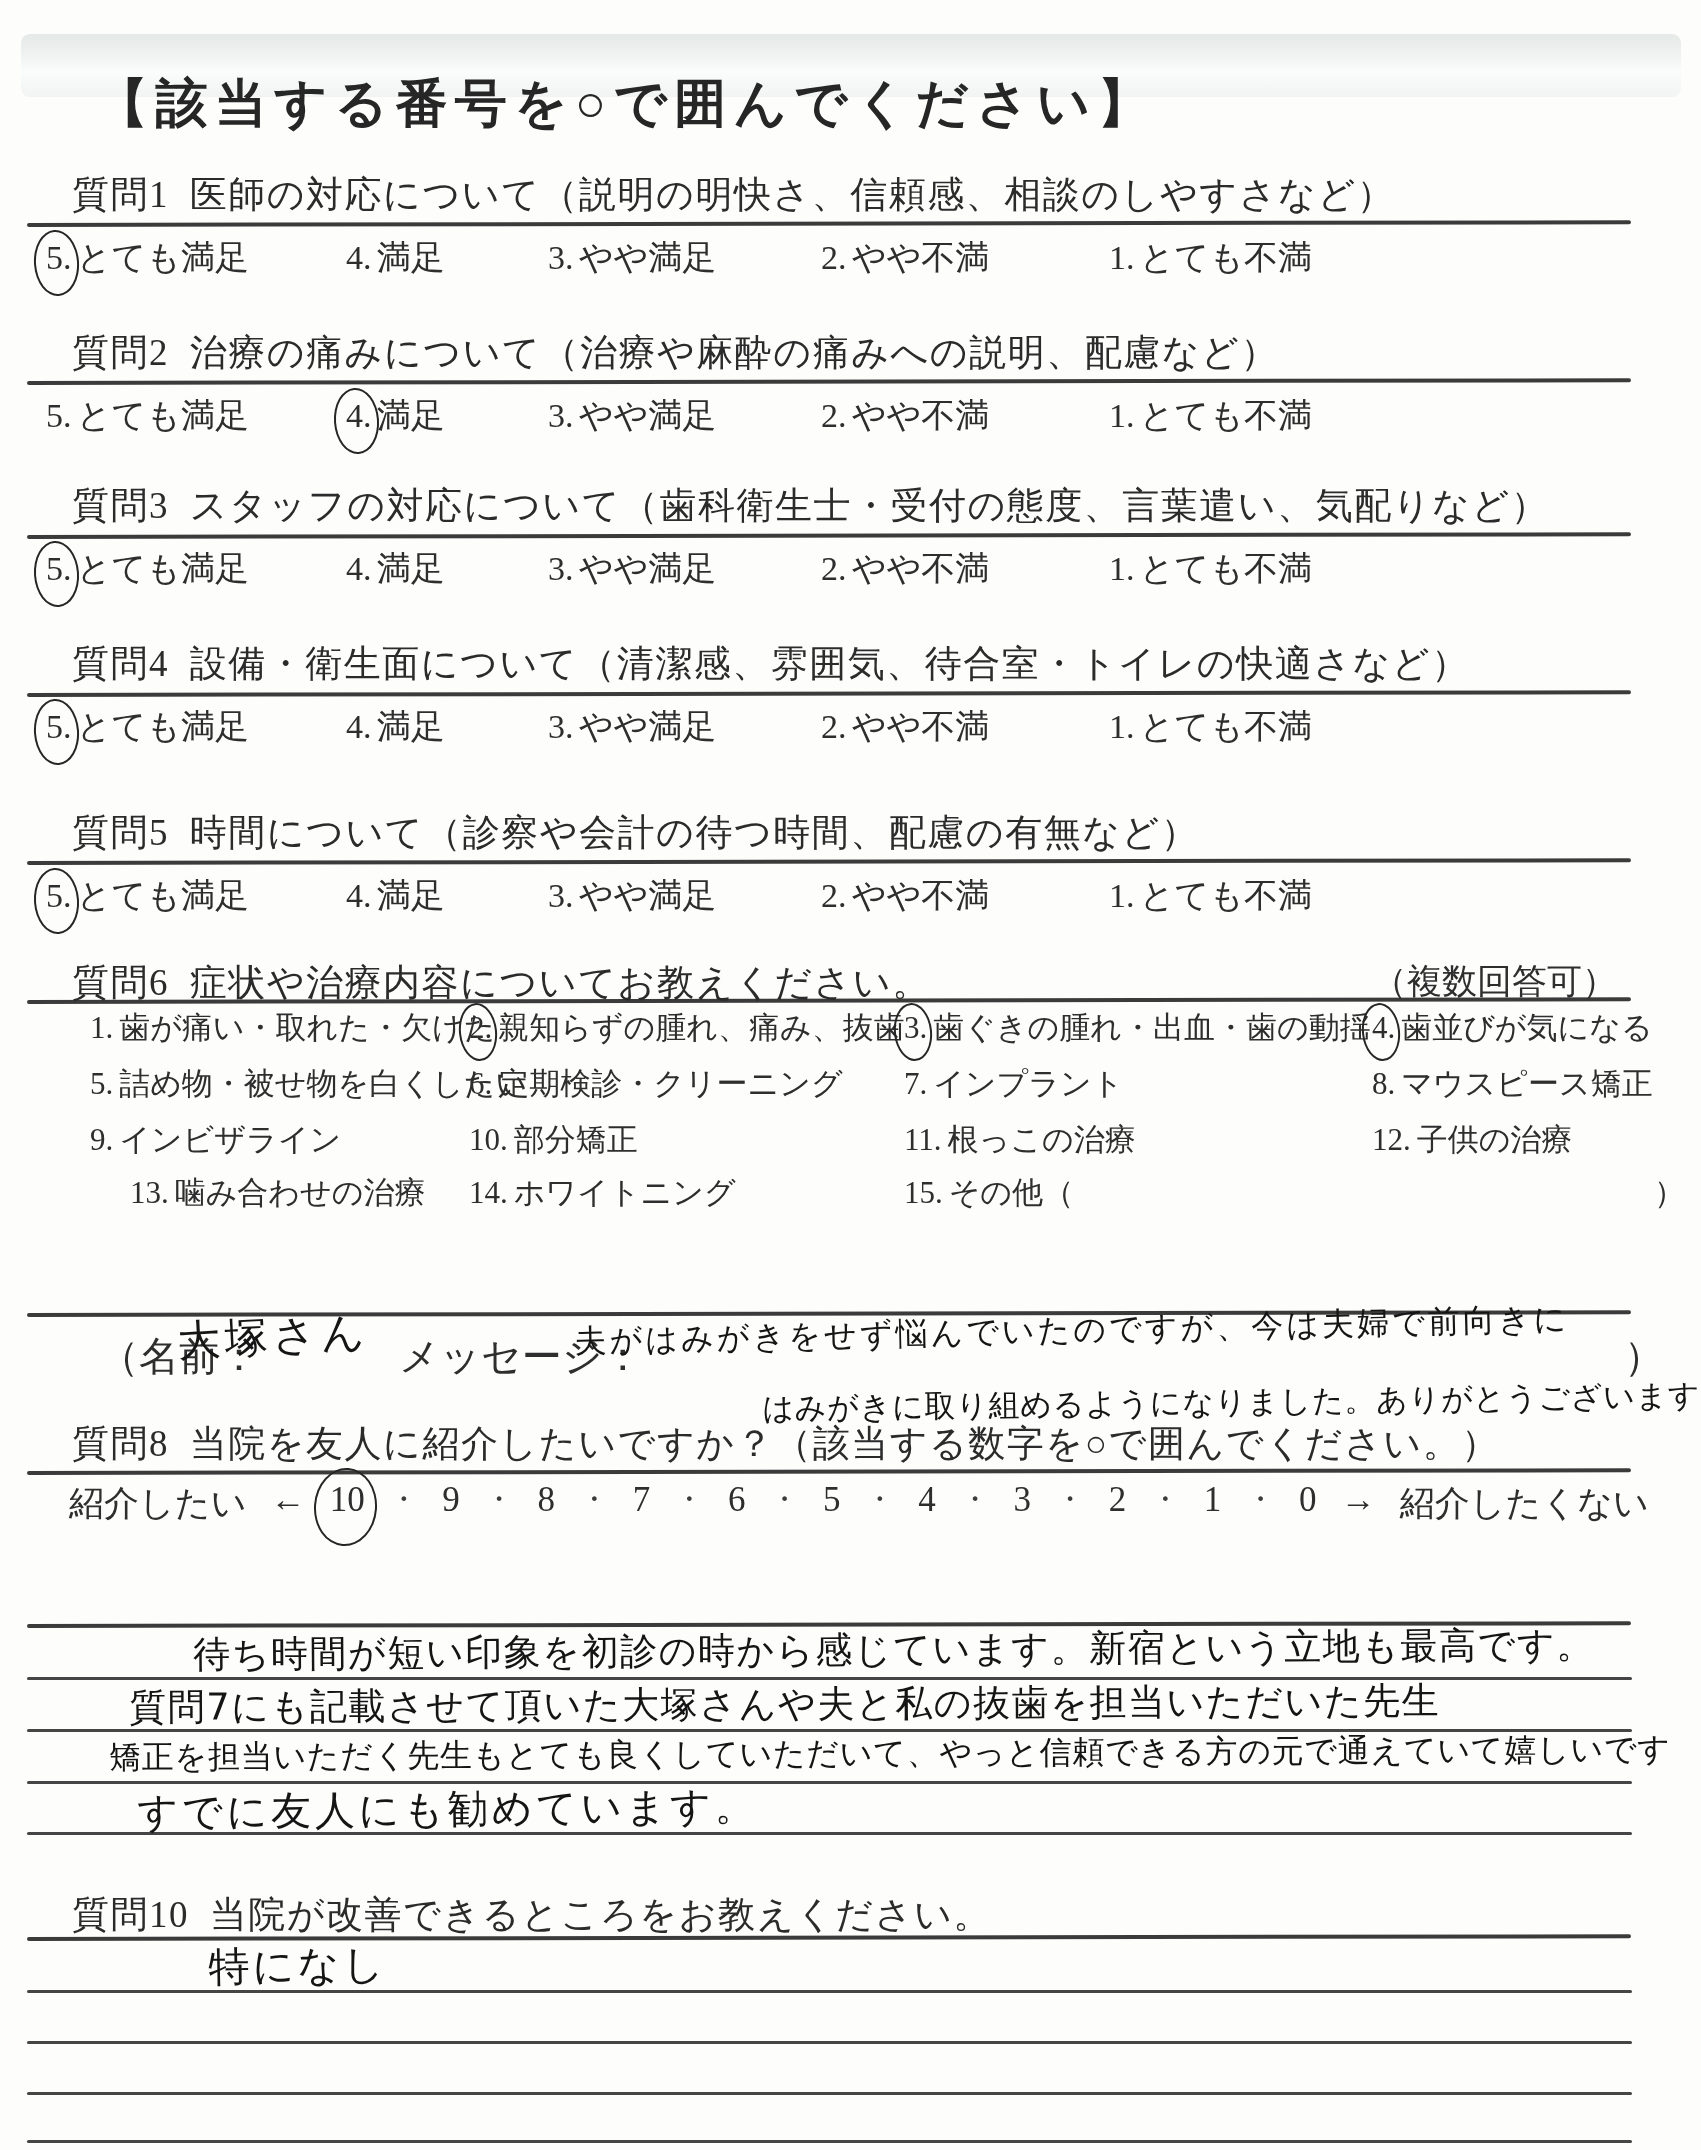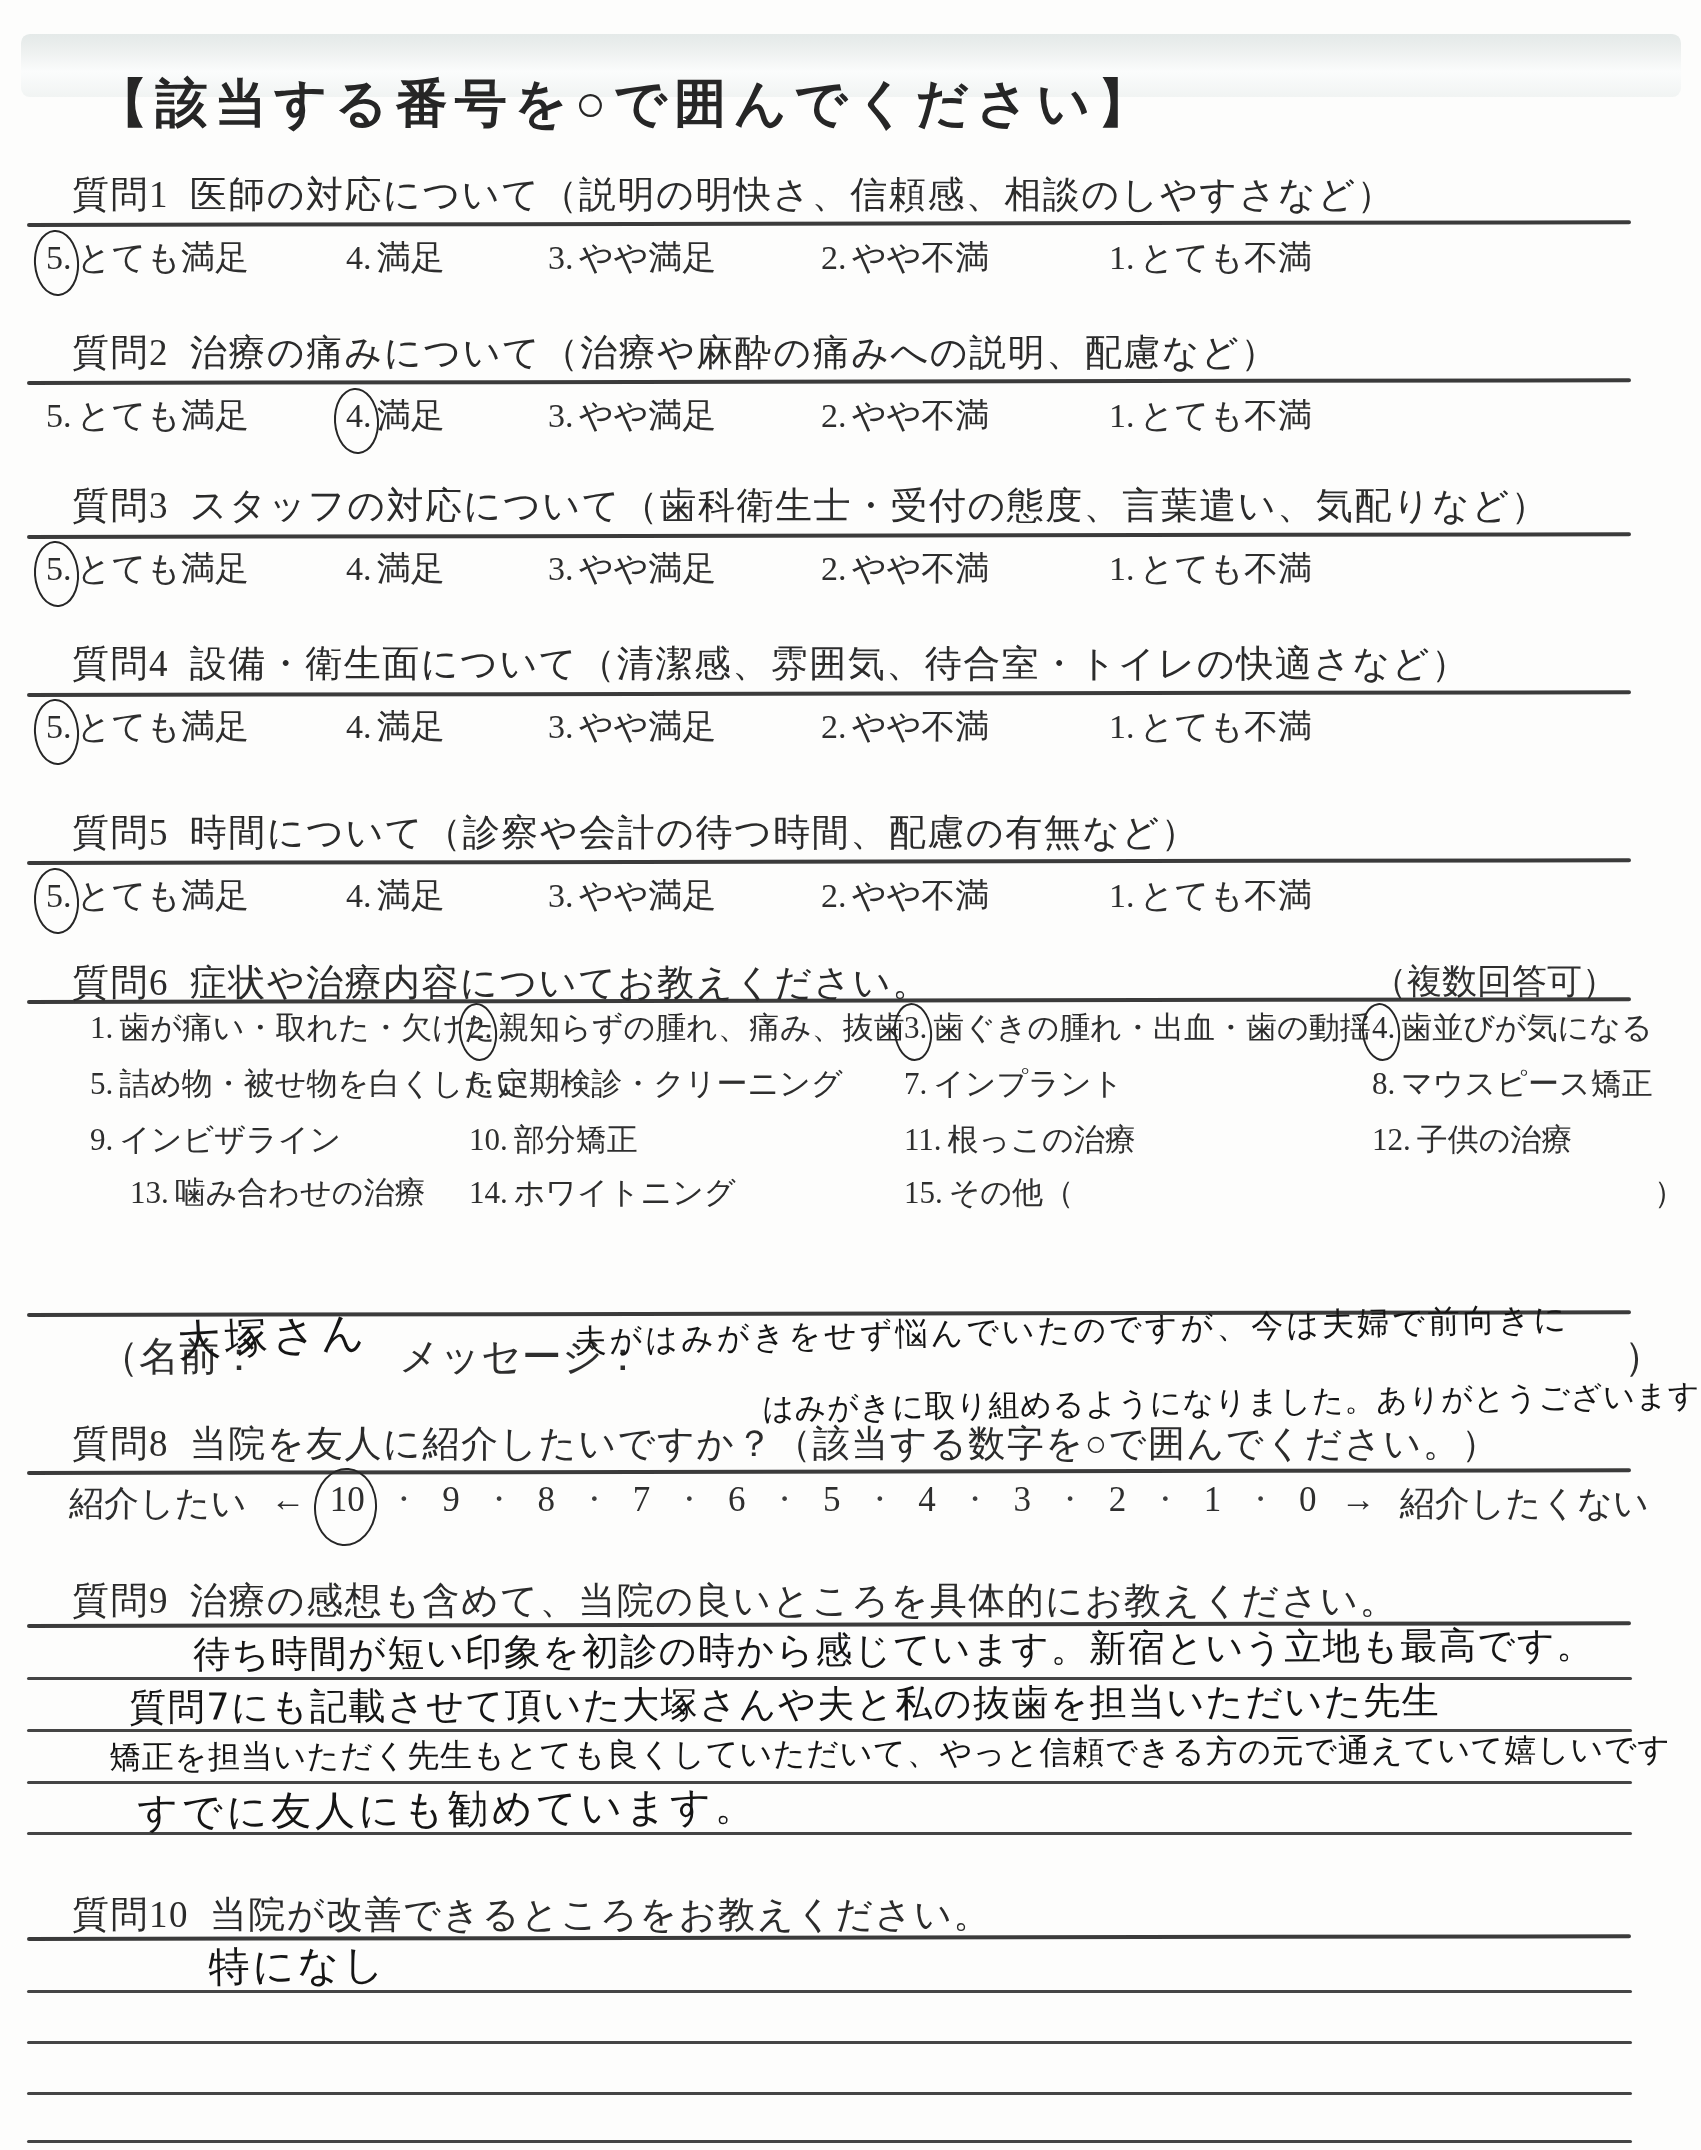--- a/index.html
+++ b/index.html
@@ -109,23 +109,20 @@
       <span class="q8dot">・</span>
       <span class="q8num">2</span>
       <span class="q8dot">・</span>
       <span class="q8num">1</span>
       <span class="q8dot">・</span>
       <span class="q8num">0</span>
       <span>→</span>
       <span>紹介したくない</span>
     </div>
 
-  <div class="q-title" style="top:1576px">
-    <span>質問9</span><span class="qh">治療の感想も含めて、当院の良いところを具体的にお教えください。</span>
-  </div>
   <div class="rule" style="top:1624px"></div>
   <div class="wline" style="top:1677px"></div>
   <div class="wline" style="top:1729px"></div>
   <div class="wline" style="top:1781px"></div>
   <div class="wline" style="top:1832px"></div>
   <span class="hw" style="left:193px; top:1630px; font-size:37px; letter-spacing:1.5px; transform:rotate(-0.4deg)">待ち時間が短い印象を初診の時から感じています。新宿という立地も最高です。</span>
   <span class="hw" style="left:129px; top:1683px; font-size:37px; letter-spacing:1.5px; transform:rotate(-0.3deg)">質問7にも記載させて頂いた大塚さんや夫と私の抜歯を担当いただいた先生</span>
   <span class="hw" style="left:109px; top:1736px; font-size:32px; letter-spacing:0.7px; transform:rotate(-0.3deg)">矯正を担当いただく先生もとても良くしていただいて、やっと信頼できる方の元で通えていて嬉しいです</span>
   <span class="hw" style="left:137px; top:1785px; font-size:40px; letter-spacing:3.7px; transform:rotate(-0.6deg)">すでに友人にも勧めています。</span>
 

